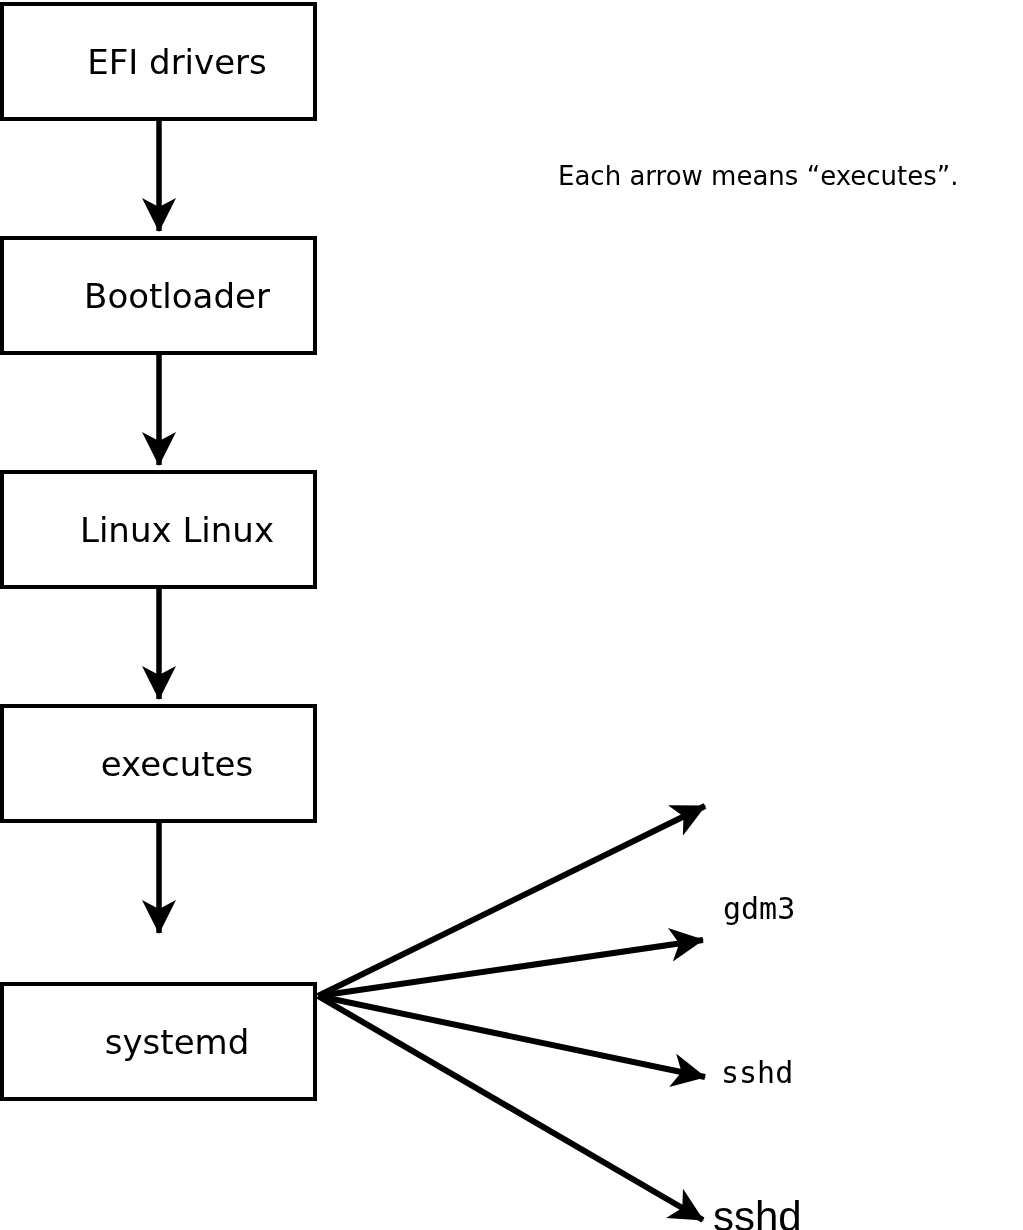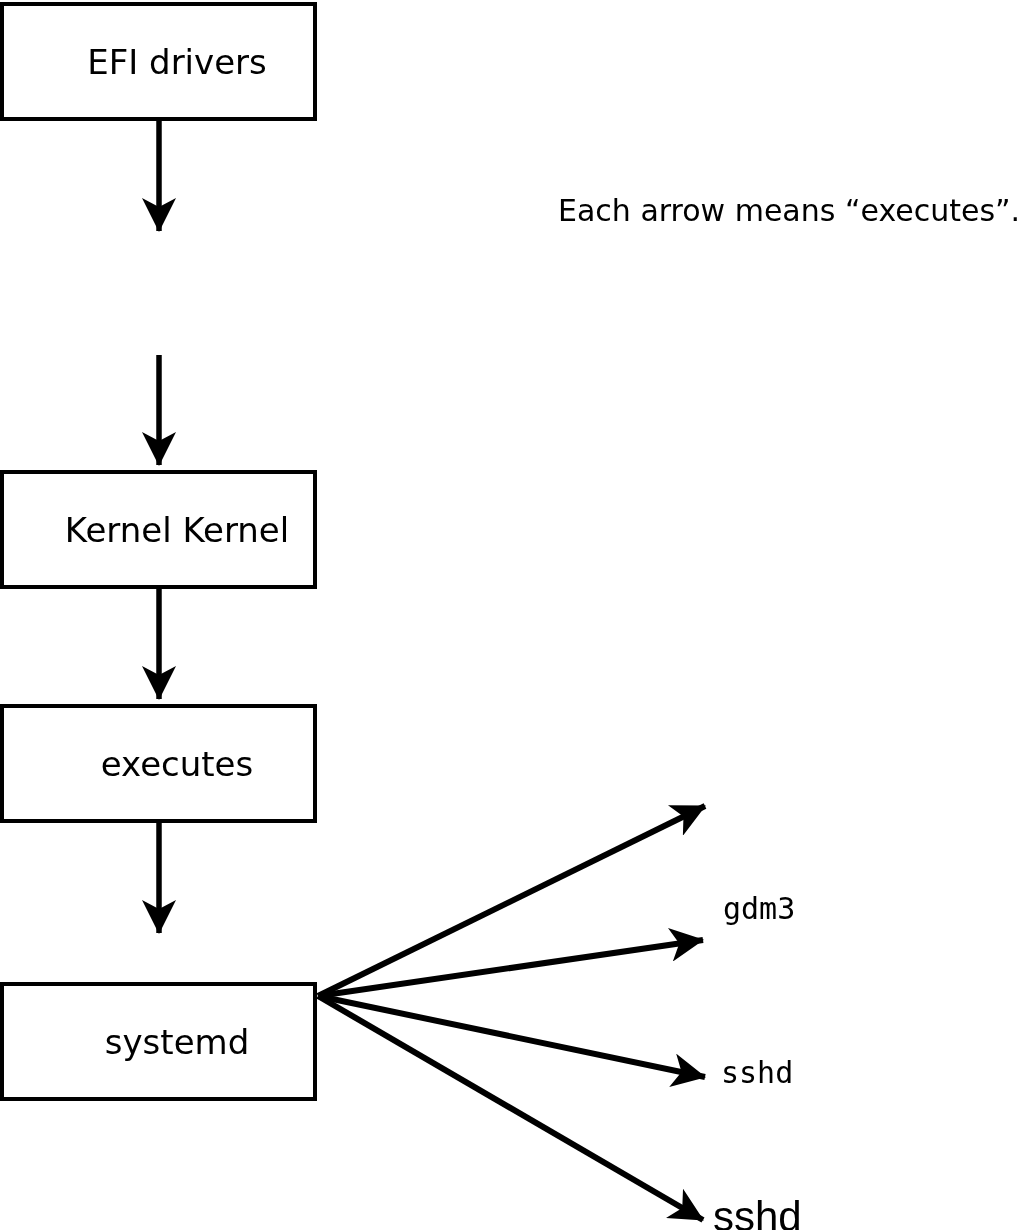--- a/index.html
+++ b/index.html
@@ -41,24 +41,23 @@
   }
   .flow-box .box-label {
     font-size: 34px;
     line-height: 1;
     white-space: nowrap;
   }
   .annotation {
     position: absolute;
     left: 558px;
     top: 162px;
-    font-size: 30px;
+    font-size: 26px;
     line-height: 1.1;
     white-space: nowrap;
-    margin-top: 32px;
   }
   .target-label {
     position: absolute;
     line-height: 1;
     white-space: nowrap;
   }
   .target-mono {
     font-family: "DejaVu Sans Mono", "Liberation Mono", monospace;
     font-size: 30px;
   }
@@ -87,23 +86,26 @@
     <line x1="318" y1="996" x2="705" y2="806" stroke-width="6" marker-end="url(#ah)"></line>
     <line x1="318" y1="996" x2="703" y2="940" stroke-width="6" marker-end="url(#ah)"></line>
     <line x1="318" y1="996" x2="705" y2="1077" stroke-width="6" marker-end="url(#ah)"></line>
     <line x1="318" y1="996" x2="703" y2="1220" stroke-width="6" marker-end="url(#ah)"></line>
   </svg>
 
   <div class="flow-box" style="top:2px">
     <span class="box-label">EFI drivers</span>
   </div>
 
+  <div class="flow-box" style="top:236px">
+    <span class="box-label">Bootloader</span>
+  </div>
 
   <div class="flow-box" style="top:470px">
-    <span class="box-label">Kernel Kernel</span>
+    <span class="box-label">Linux Linux</span>
   </div>
 
   <div class="flow-box" style="top:704px">
     <span class="box-label">executes</span>
   </div>
 
   <div class="flow-box" style="top:982px">
     <span class="box-label">systemd</span>
   </div>
 

